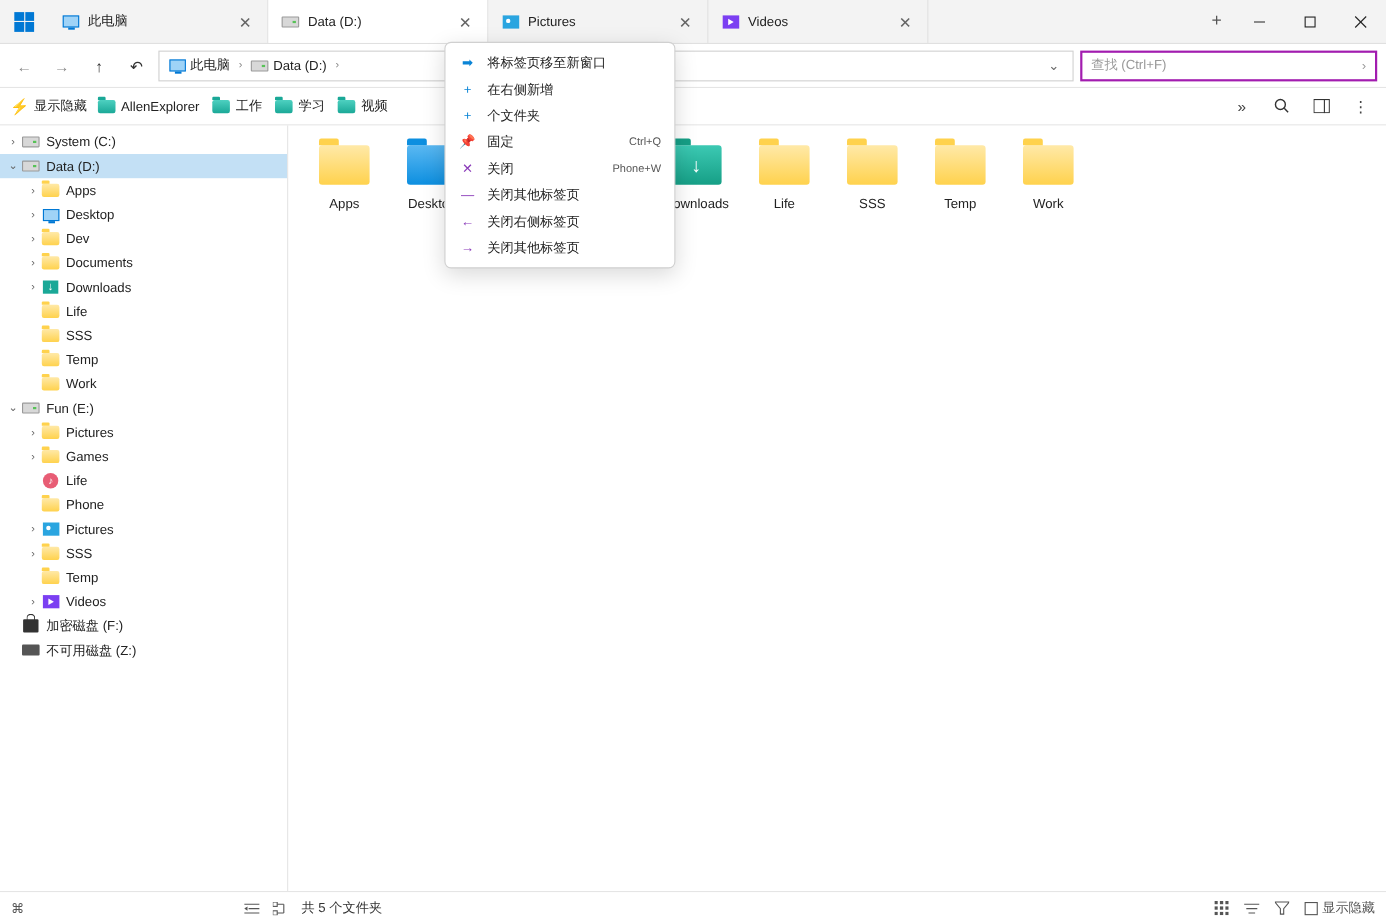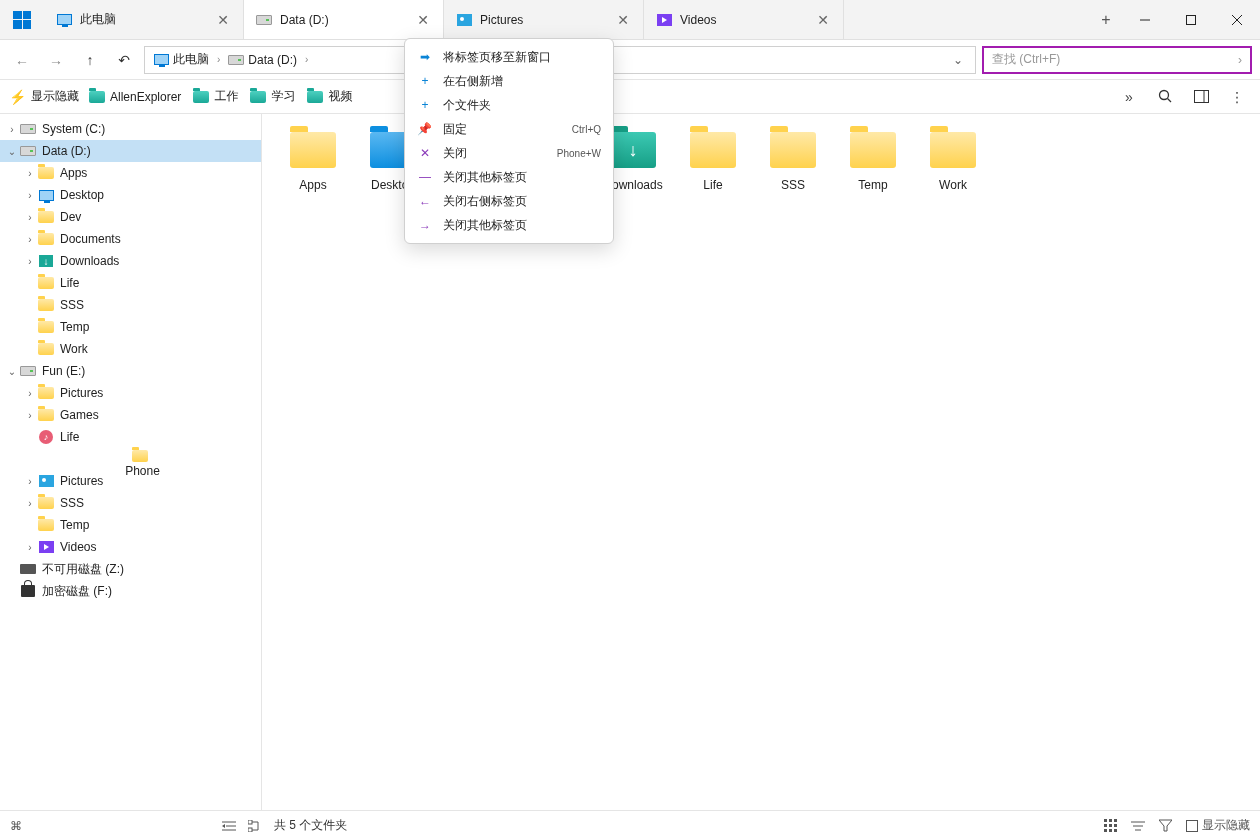--- a/index.html
+++ b/index.html
@@ -333,21 +333,21 @@
         </span>
         <span class="label">Games</span>
       </div>
       <div class="tree-row" style="padding-left: 22px;">
         <span class="tw"></span>
         <span class="ico">
           <span class="ico-music">♪</span>
         </span>
         <span class="label">Life</span>
       </div>
-      <div class="tree-row" style="padding-left: 22px; flex-direction: column;">
+      <div class="tree-row" style="padding-left: 22px;">
         <span class="tw"></span>
         <span class="ico">
           <span class="ico-folder"></span>
         </span>
         <span class="label">Phone</span>
       </div>
       <div class="tree-row" style="padding-left: 22px;">
         <span class="tw">›</span>
         <span class="ico">
           <span class="ico-pic"></span>
@@ -371,30 +371,30 @@
       <div class="tree-row" style="padding-left: 22px;">
         <span class="tw">›</span>
         <span class="ico">
           <span class="ico-vid"></span>
         </span>
         <span class="label">Videos</span>
       </div>
       <div class="tree-row" style="padding-left: 4px;">
         <span class="tw"></span>
         <span class="ico">
+          <span class="ico-lock"></span>
+        </span>
+        <span class="label">加密磁盘 (F:)</span>
+      </div>
+      <div class="tree-row" style="padding-left: 4px;">
+        <span class="tw"></span>
+        <span class="ico">
           <span class="ico-usb"></span>
         </span>
         <span class="label">不可用磁盘 (Z:)</span>
-      </div>
-      <div class="tree-row" style="padding-left: 4px;">
-        <span class="tw"></span>
-        <span class="ico">
-          <span class="ico-lock"></span>
-        </span>
-        <span class="label">加密磁盘 (F:)</span>
       </div>
     </div>
   <div class="content" id="content">
       <div class="fitem">
         <div class="ic">
           <div class="big-folder"></div>
         </div>
         <div class="name">Apps</div>
       </div>
       <div class="fitem">

